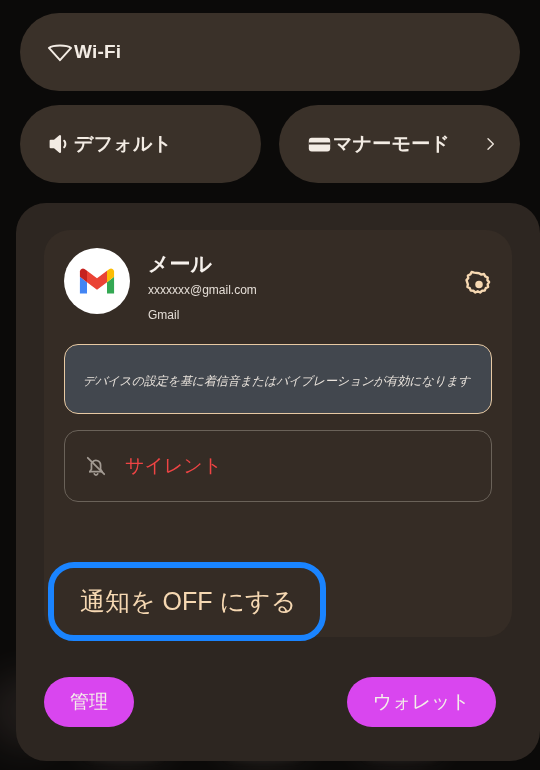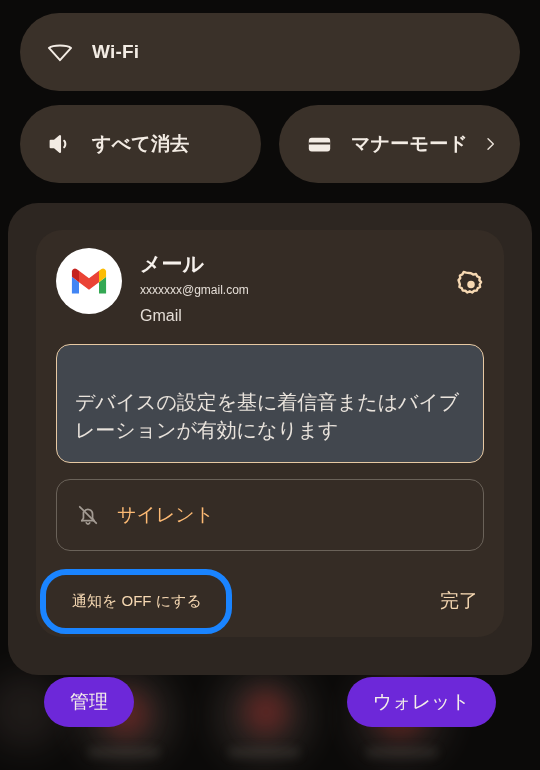--- a/index.html
+++ b/index.html
@@ -51,45 +51,44 @@
   }
   .tile-row { display: flex; gap: 18px; margin-bottom: 14px; }
   .tile {
     flex: 1 1 0;
     height: 78px;
     background: #3a3129;
     border-radius: 40px;
     display: flex;
     align-items: center;
     padding: 0 26px;
-    gap: 18px;
     position: relative;
   }
   .tile .tlabel {
     color: #f3ece4;
     font-size: 19px;
     font-weight: 700;
     letter-spacing: .2px;
     white-space: nowrap;
   }
   .tile .ticon { width: 28px; height: 28px; flex: 0 0 28px;
                  display: flex; align-items: center; justify-content: center; }
   .tile .chev {
     position: absolute; right: 22px; top: 50%;
     transform: translateY(-50%);
     width: 16px; height: 16px;
   }
 
   
   #shade {
     position: absolute;
-    left: 8px;
+    left: 16px;
     top: 203px;
     width: 524px;
-    height: 472px;
+    height: 558px;
     background: #2d2621;
     border-radius: 30px;
     z-index: 3;
   }
 
   #notif-card {
     position: absolute;
     left: 28px;
     top: 27px;
     width: 468px;
@@ -102,57 +101,58 @@
   
   .nheader { display: flex; align-items: flex-start; gap: 18px; position: relative; }
   .appicon {
     width: 66px; height: 66px; border-radius: 50%;
     background: #fff; flex: 0 0 66px;
     display: flex; align-items: center; justify-content: center;
   }
   .ntexts { padding-top: 2px; }
   .napp   { color: #f6f1ec; font-size: 21px; font-weight: 700; line-height: 27px; }
   .nmail  { color: #e4ddd6; font-size: 12px; line-height: 26px; }
-  .nsub   { color: #e4ddd6; font-size: 16px; line-height: 25px; }
+  .nsub   { color: #e4ddd6; font-size: 12px; line-height: 25px; }
   .gear   { position: absolute; right: -2px; top: 22px; width: 30px; height: 30px; }
 
   
   .opt {
     margin-top: 16px;
     border-radius: 14px;
     padding: 16px 18px 18px 18px;
   }
   .opt.selected { background: #42474e; border: 1.5px solid #e7c9a3; }
   .opt.unselected { background: transparent; border: 1px solid #6a6259; height: 72px;
                     display: flex; align-items: center; padding: 0 18px; }
   .opt .ohead { display: flex; align-items: center; gap: 16px; }
   .opt .oicon { width: 26px; height: 26px; flex: 0 0 26px; }
   .opt .otitle { font-size: 19px; font-weight: 400; }
   .opt.selected .otitle { color: #f6d8b2; }
-  .opt.unselected .otitle { color: #fdba74; }
+  .opt.unselected .otitle { color: #ef4444; }
   .opt .odesc {
-    margin-top: 27px;
+    margin-top: 6px;
     color: #e9e3dc;
-    font-size: 20px;
+    font-size: 12px;
     line-height: 28px;
     letter-spacing: -.1px;
+    font-style: italic;
   }
 
   
   .nfooter {
     position: absolute;
     left: 0; right: 0; bottom: 0;
     height: 72px;
     display: flex; align-items: center; justify-content: space-between;
     padding: 0 20px;
   }
   .turnoff {
     position: relative;
     color: #f6d8b2;
-    font-size: 15px;
+    font-size: 25px;
     padding: 11px 16px;
     border-radius: 22px;
   }
   .focus-ring {
     position: absolute;
     left: -16px; top: -12px;
     width: calc(100% + 30px);
     height: calc(100% + 24px);
     border: 6px solid #1a84ff;
     border-radius: 26px;
@@ -163,21 +163,21 @@
   
   #shade-actions {
     position: absolute;
     left: 0; top: 672px;
     width: 540px; height: 60px;
     z-index: 3;
     display: flex; align-items: center; justify-content: space-between;
     padding: 0 44px;
   }
   .sbtn {
-    background: #6d28d9;
+    background: #d946ef;
     color: #f4efe9;
     font-size: 19px;
     font-weight: 400;
     height: 50px;
     border-radius: 26px;
     display: flex; align-items: center;
     padding: 2px 26px;
     border: none;
     font-family: inherit;
   }
@@ -220,21 +220,21 @@
 
   <div class="tile-row">
 
     <div class="tile">
       <span class="ticon">
         <svg viewBox="0 0 24 24" width="28" height="28" fill="none" stroke="#f3ece4" stroke-width="1.8" stroke-linecap="round" stroke-linejoin="round">
           <path d="M4 9.2 H7.2 L12 5.2 V18.8 L7.2 14.8 H4 Z" fill="#f3ece4"></path>
           <path d="M15.6 9.3 C16.9 10.6 16.9 13.4 15.6 14.7"></path>
         </svg>
       </span>
-      <span class="tlabel">すべて消去</span>
+      <span class="tlabel">デフォルト</span>
     </div>
 
     <div class="tile">
       <span class="ticon">
         <svg viewBox="0 0 24 24" width="27" height="27">
           <rect x="2.5" y="6" width="19" height="12.2" rx="2.6" fill="#f3ece4"></rect>
           <rect x="2.5" y="10.2" width="19" height="1.8" fill="#3a3129"></rect>
         </svg>
       </span>
       <span class="tlabel">マナーモード</span>
@@ -296,21 +296,20 @@
         </span>
         <span class="otitle">サイレント</span>
       </div>
     </div>
 
     <div class="nfooter">
       <div class="turnoff">
         <span>通知を OFF にする</span>
         <span class="focus-ring"></span>
       </div>
-      <div class="done">完了</div>
     </div>
 
   </div>
 </div>
 
 <div id="shade-actions">
   <button class="sbtn">管理</button>
   <button class="sbtn">ウォレット</button>
 </div>
 

